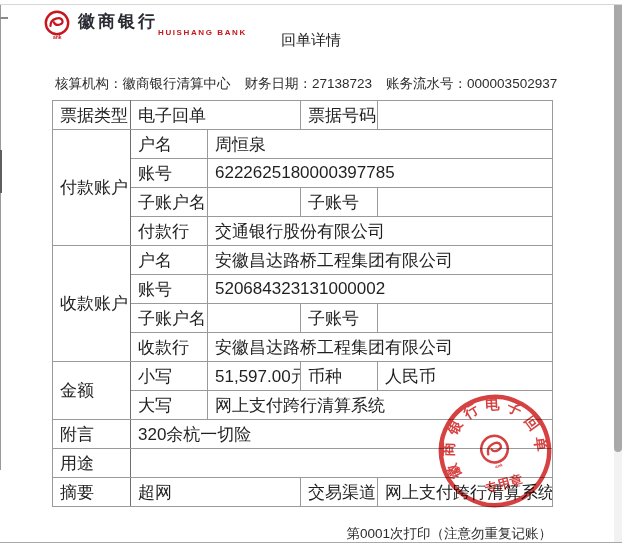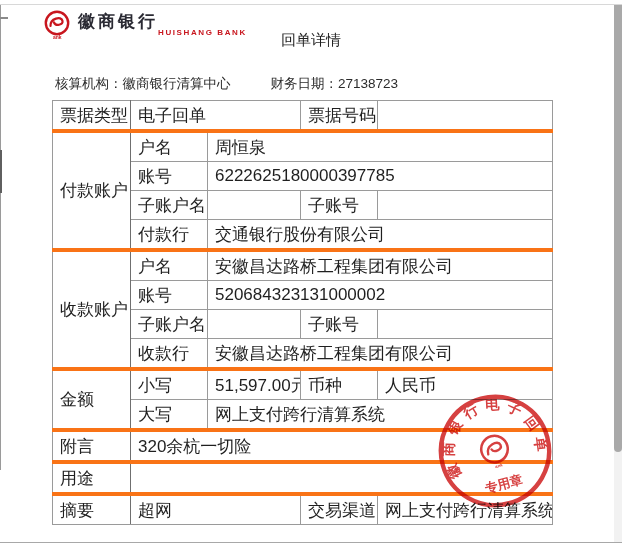--- a/index.html
+++ b/index.html
@@ -16,27 +16,27 @@
   
   .scrollbar{position:absolute;right:0;top:5px;width:8px;height:537px;background:#f2f2f2;}
   .scroll-thumb{position:absolute;right:0;top:0;width:8px;height:447px;background:#a9a9a9;border-radius:0 0 4px 4px;}
   
   .logo{position:absolute;left:42px;top:9px;display:flex;align-items:flex-start;}
   .logo-icon{width:30px;height:32px;margin-right:6px;}
   .logo-texts{display:flex;flex-direction:row;line-height:1;}
   .logo-cn{font-size:17px;font-weight:bold;color:#2a2a33;letter-spacing:3px;margin-top:4px;}
   .logo-en{font-size:8px;font-weight:bold;color:#c8161e;letter-spacing:1.6px;margin-top:20px;}
   .title{position:absolute;left:0;top:31px;width:622px;text-align:center;font-size:15px;font-weight:500;color:#1f1f1f;}
-  .meta{position:absolute;left:55px;top:75px;font-size:13.5px;color:#2b2b2b;display:flex;gap:40px;white-space:nowrap;}
+  .meta{position:absolute;left:55px;top:75px;font-size:13.5px;color:#2b2b2b;display:flex;gap:14px;white-space:nowrap;}
   
   table.receipt{position:absolute;left:52px;top:100px;width:500px;border-collapse:collapse;table-layout:fixed;
     border:1px solid #3c3c3c;font-size:17px;color:#1f1f1f;}
   table.receipt td{border:1px solid #9a9a9a;height:28px;padding:0 0 0 7px;vertical-align:middle;
     overflow:hidden;white-space:nowrap;}
-  table.receipt tr.sec td{border-top:4px solid #f97316;margin-top:20px;}
+  table.receipt tr.sec td{border-top:1px solid #f97316;margin-top:20px;}
   table.receipt td.c0{border-right-color:#6f6f6f;}
   
   .footer{position:absolute;left:52px;top:525px;width:500px;text-align:right;font-size:13.5px;color:#2b2b2b;white-space:nowrap;}
   
   .stamp{position:absolute;left:436px;top:392px;width:118px;height:118px;
     mix-blend-mode:multiply;opacity:0.88;transform:rotate(-15deg);}
 </style>
 </head>
 <body>
 
@@ -61,20 +61,21 @@
       <span class="logo-cn">徽商银行</span>
       <span class="logo-en">HUISHANG BANK</span>
     </div>
   </div>
 
   <div class="title">回单详情</div>
 
   <div class="meta">
     <span><span>核算机构：</span><span>徽商银行清算中心</span></span>
     <span><span>财务日期：</span><span>27138723</span></span>
+    <span><span>账务流水号：</span><span>000003502937</span></span>
   </div>
 
   <table class="receipt">
     <colgroup>
       <col style="width:78px">
         <col style="width:77px">
         <col style="width:93px">
         <col style="width:77px">
         <col style="width:175px">
     </colgroup>
@@ -158,14 +159,15 @@
       <textPath href="#arc" startOffset="0" textLength="160" lengthAdjust="spacing">徽商银行电子回单</textPath>
     </text>
     <g>
       <circle cx="60" cy="58" r="13.5" fill="none" stroke="#d12626" stroke-width="2.6"></circle>
       <path d="M52.5,61.5 C52,52.5 66,49 67,55.5 C67.8,60.5 58.5,62 57,57.5" fill="none" stroke="#d12626" stroke-width="2.4" stroke-linecap="round"></path>
       <text x="56" y="77" font-size="4.5" fill="#d12626" font-weight="bold">ank</text>
     </g>
     <text x="60" y="99" text-anchor="middle" font-size="13" font-weight="bold" fill="#d12626">专用章</text>
   </svg>
 
+  <div class="footer">第0001次打印（注意勿重复记账）</div>
 
 </div>
 
 </body></html>

